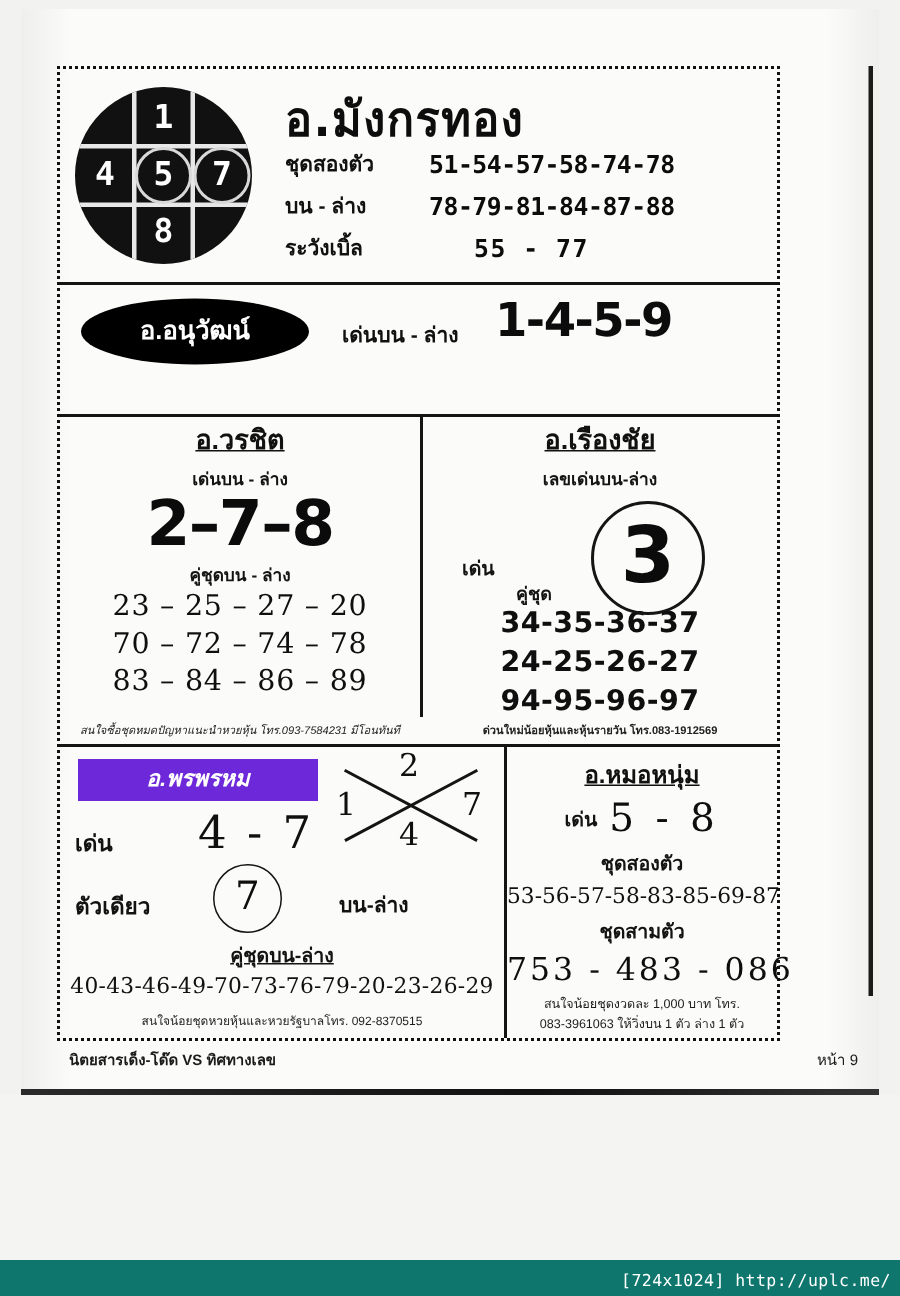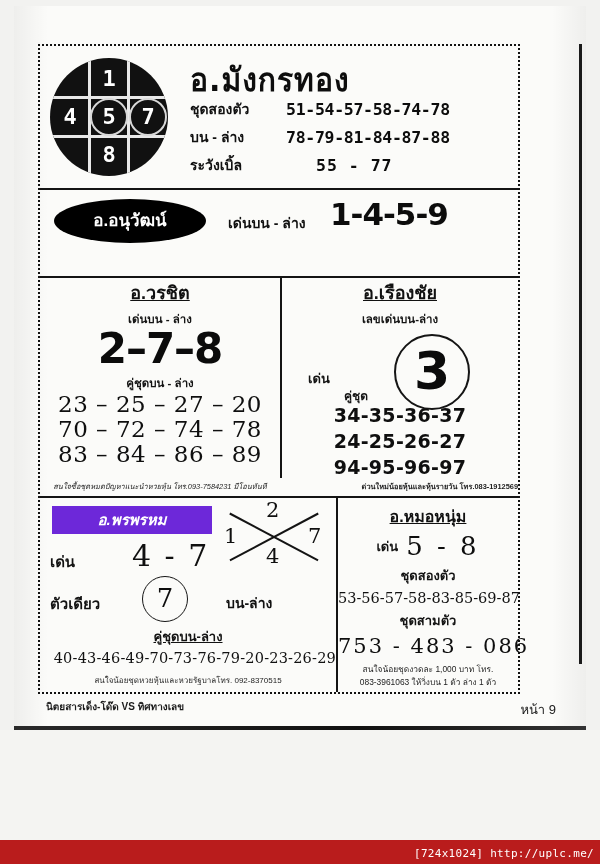--- a/index.html
+++ b/index.html
@@ -210,21 +210,21 @@
     font-weight:700;
     font-size:42px;
     line-height:44px;
     letter-spacing:-1px;
     color:#0b0b0b;
     margin-top:-1px;
   }
   .pair-row {
     text-align:center;
     font-family:"DejaVu Serif", serif;
-    font-size:23px;
+    font-size:19px;
     line-height:25px;
     letter-spacing:.5px;
     color:#0f0f0f;
   }
   .pair-row-b {
     text-align:center;
     font-family:"DejaVu Sans", sans-serif;
     font-weight:700;
     font-size:19px;
     line-height:26px;
@@ -252,21 +252,21 @@
     position:absolute; left:62px; top:58px;
     font-size:12px; font-weight:700; color:#141414;
   }
   .fine {
     font-size:7.4px;
     color:#222;
     text-align:center;
     white-space:nowrap;
     font-style:italic;
   }
-  .fine-n { font-style:normal; font-weight:700;text-align:right; }
+  .fine-n { font-style:normal; font-weight:700; }
 
   
   .blk-bot { position:absolute; left:0; top:452px; width:100%; bottom:0; }
   .bcol-l { position:absolute; left:0; top:0; width:296px; height:100%; }
   .bcol-r { position:absolute; left:298px; top:0; right:0; height:100%; }
 
   .black-tag {
     position:absolute; left:12px; top:8px;
     width:160px; height:28px;
     background:#6d28d9;
@@ -319,21 +319,21 @@
   .xn-bot { left:46px; top:42px; }
 
   .pp-kuchut {
     position:absolute; left:0; right:0; top:128px;
     text-align:center;
     font-size:13px; font-weight:700; color:#131313;
     text-decoration:underline;
   }
   .pp-long {
     position:absolute; left:0; right:0; top:152px;
-    text-align:right;
+    text-align:center;
     font-family:"DejaVu Serif", serif;
     font-size:14.5px;
     letter-spacing:.2px;
     color:#111;
     white-space:nowrap;
   }
   .pp-fine {
     position:absolute; left:0; right:0; top:176px;
     text-align:center;
     font-size:8px;
@@ -381,31 +381,31 @@
     line-height:13px;
   }
 
   
   .foot-left {
     position:absolute; left:46px; top:699px;
     font-size:10px; font-weight:700; color:#1b1b1b;
     white-space:nowrap;
   }
   .foot-right {
-    position:absolute; right:44px; top:699px;
-    font-size:13px; color:#1b1b1b;
+    position:absolute; right:28px; top:699px;
+    font-size:10px; color:#1b1b1b;
     white-space:nowrap;
     margin-left:20px;
   }
 
   
   .wm-bar {
     position:absolute; left:0; right:0; bottom:0;
     height:24px;
-    background:#b91c1c;
+    background:#0f766e;
   }
   .wm-text {
     position:absolute; right:6px; bottom:4px;
     color:#fff;
     font-family:"DejaVu Sans Mono", monospace;
     font-size:11px;
     letter-spacing:.3px;
   }
   .wm-fill {
     position:absolute; left:0; right:0; bottom:24px; top:730px;

